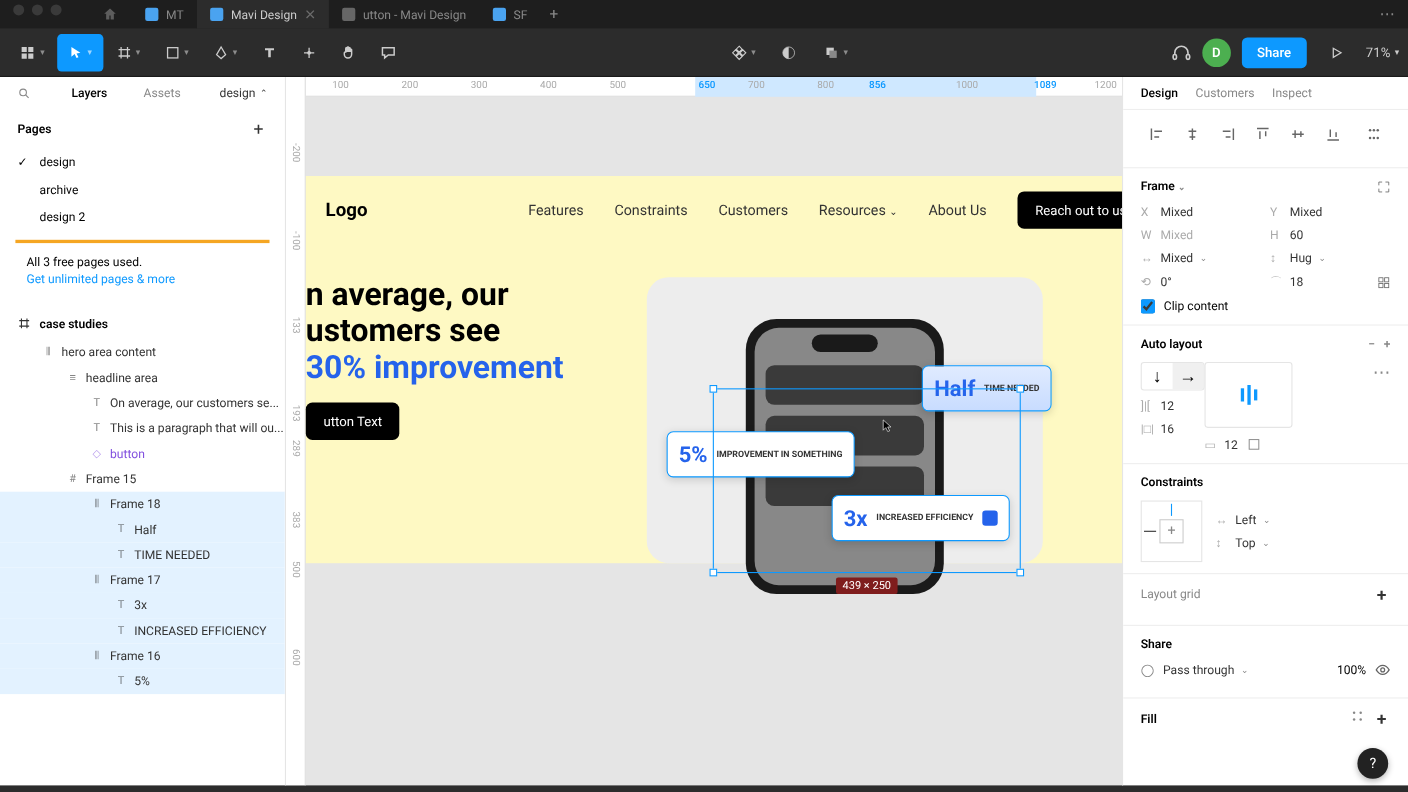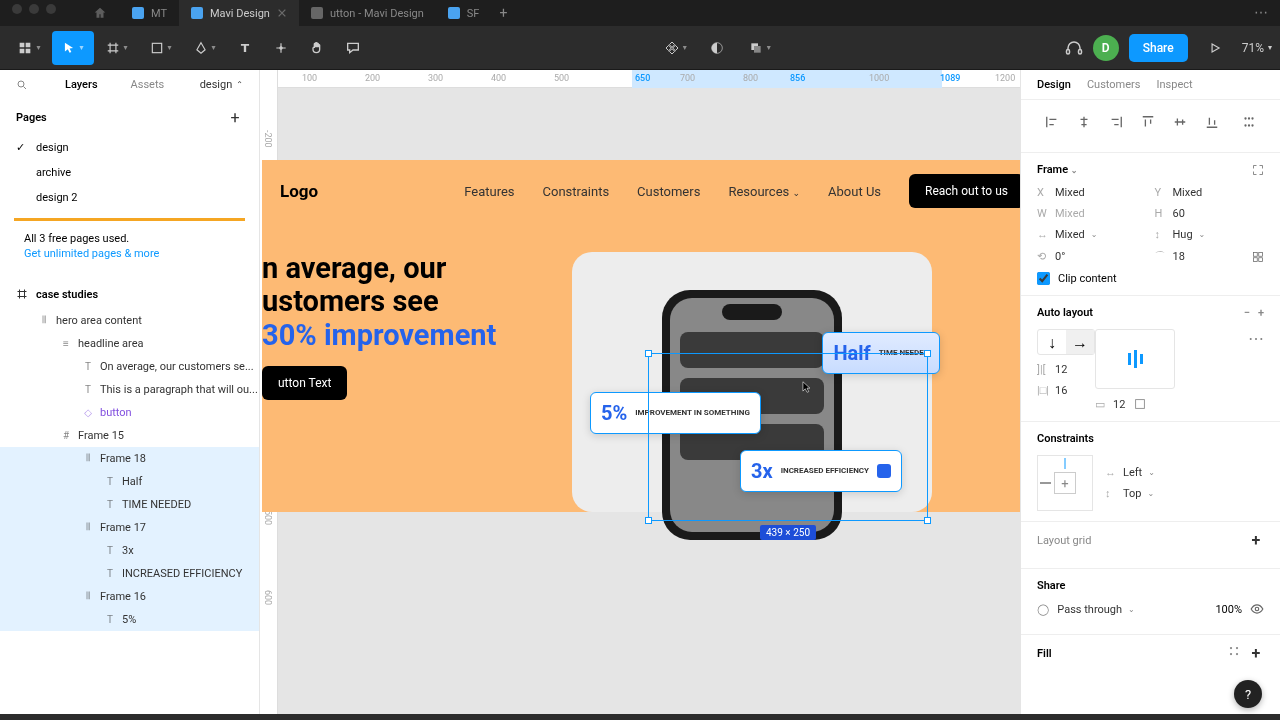--- a/index.html
+++ b/index.html
@@ -44,41 +44,41 @@
 .layer-item.selected{background:#e3f2ff}
 .layer-item.purple{color:#8250df}
 .layer-icon{width:12px;height:12px;flex-shrink:0;display:flex;align-items:center;justify-content:center;font-size:10px;opacity:0.6}
 .canvas{flex:1;background:#e5e5e5;position:relative;overflow:hidden}
 .ruler-h{position:absolute;top:0;left:0;right:0;height:18px;background:#fff;border-bottom:1px solid #ddd;display:flex}
 .ruler-v{position:absolute;top:0;left:0;bottom:0;width:18px;background:#fff;border-right:1px solid #ddd}
 .ruler-tick{position:absolute;font-size:9px;color:#aaa}
 .ruler-h .ruler-tick{top:3px}
 .ruler-h .ruler-tick.sel{color:#0d99ff;font-weight:500}
 .ruler-v .ruler-tick{writing-mode:vertical-rl;left:3px}
-.artboard{position:absolute;left:2px;top:90px;width:780px;background:#fdba74}
+.artboard{position:absolute;left:18px;top:90px;width:780px;background:#fef9c3}
 .art-nav{display:flex;align-items:center;padding:14px 18px;gap:28px;font-size:13px}
 .art-logo{font-weight:700;font-size:17px;margin-right:auto}
 .art-nav-item{color:#333;cursor:pointer}
 .art-cta{background:#000;color:#fff;padding:10px 16px;border-radius:6px;font-size:12px}
 .art-hero{display:flex;padding:30px 0 0 0;gap:30px}
 .art-text{flex:0 0 280px}
 .art-headline{font-size:29px;font-weight:700;line-height:1.15;margin-bottom:14px}
 .art-headline .blue{color:#2563eb}
 .art-para{font-size:13px;color:#333;line-height:1.4;margin-bottom:18px}
 .art-btn{background:#000;color:#fff;padding:10px 16px;border-radius:6px;font-size:12px;display:inline-block}
 .art-visual{flex:1;position:relative}
 .visual-card{background:#ededed;border-radius:20px;width:360px;height:260px;position:relative;margin-left:0}
 .phone{position:absolute;left:90px;top:38px;width:180px;height:250px;background:#1a1a1a;border-radius:28px;padding:8px}
 .phone-inner{background:#888;border-radius:22px;height:100%;position:relative;padding:10px}
 .phone-notch{position:absolute;top:6px;left:50%;transform:translateX(-50%);width:60px;height:16px;background:#1a1a1a;border-radius:10px}
 .phone-row{background:#3a3a3a;border-radius:8px;height:36px;margin-top:24px}
 .phone-row2{background:#3a3a3a;border-radius:8px;height:36px;margin-top:10px}
 .selection-box{position:absolute;border:1px solid #0d99ff;pointer-events:none}
 .sel-handle{position:absolute;width:7px;height:7px;background:#fff;border:1px solid #0d99ff}
-.sel-dim{position:absolute;background:#1d4ed8;color:#fff;font-size:10px;padding:2px 6px;border-radius:2px;left:50%;transform:translateX(-50%);bottom:-20px;white-space:nowrap}
+.sel-dim{position:absolute;background:#7f1d1d;color:#fff;font-size:10px;padding:2px 6px;border-radius:2px;left:50%;transform:translateX(-50%);bottom:-20px;white-space:nowrap}
 .stat-badge{position:absolute;background:#fff;border-radius:6px;padding:8px 10px;display:flex;align-items:center;gap:8px;box-shadow:0 2px 8px rgba(0,0,0,0.15)}
 .stat-badge.blue-badge{background:linear-gradient(#e0ebff,#c8dcff)}
 .stat-badge .big{font-size:20px;font-weight:700;color:#2563eb}
 .stat-badge .small{font-size:8px;font-weight:700;color:#333;line-height:1.1}
 .stat-badge .dots{width:14px;height:14px;background:#2563eb;border-radius:3px}
 .cursor-arrow{position:absolute;width:14px;height:18px}
 .right-panel{width:260px;background:#fff;border-left:1px solid #e5e5e5;overflow-y:auto}
 .rp-tabs{display:flex;padding:8px 16px;gap:16px;border-bottom:1px solid #eee}
 .rp-tab{font-size:11px;color:#888;cursor:pointer}
 .rp-tab.active{color:#000;font-weight:500}

